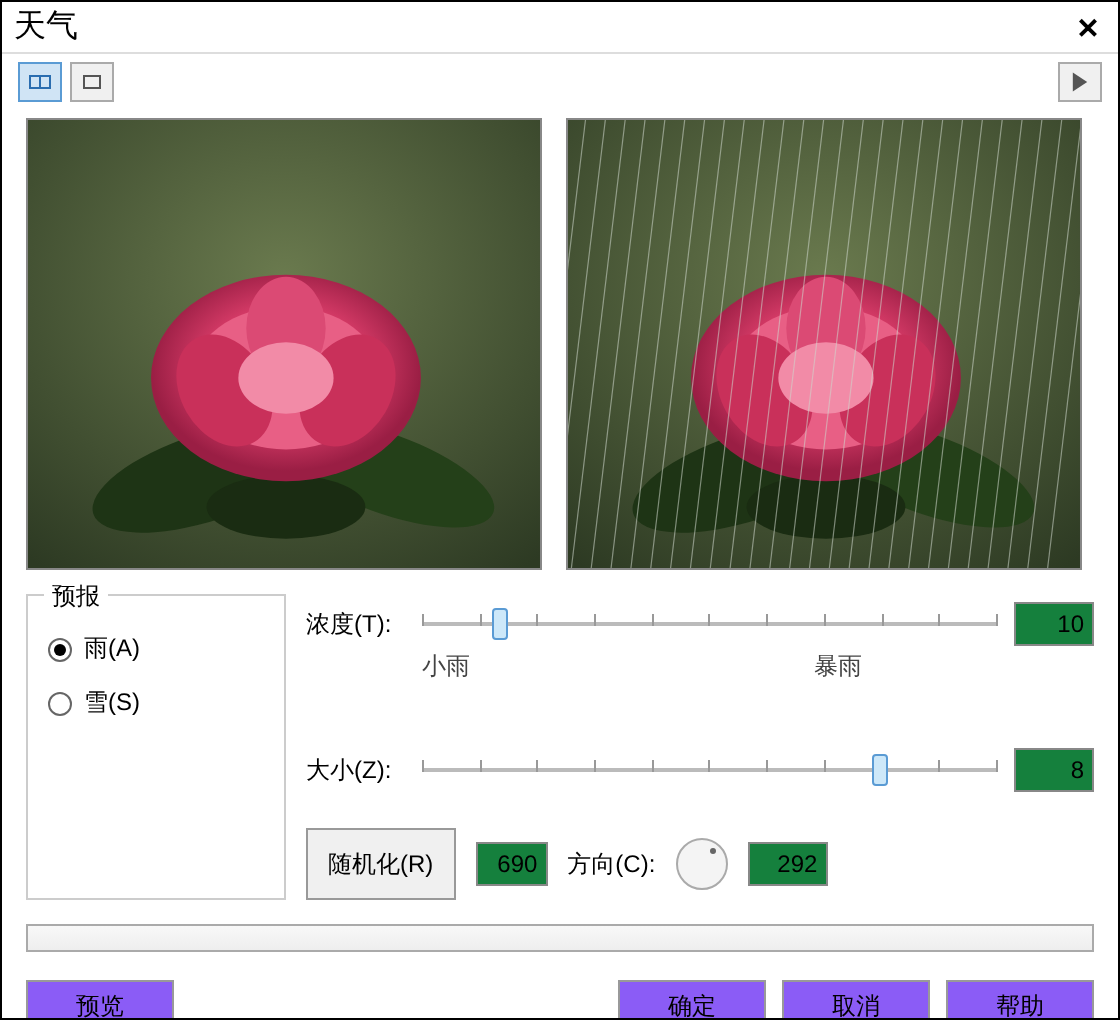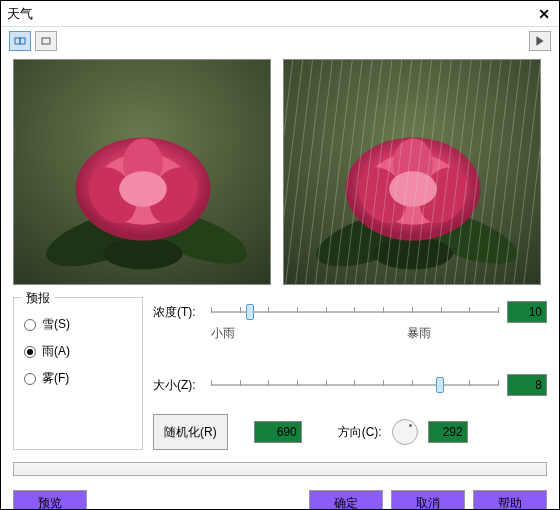--- a/index.html
+++ b/index.html
@@ -1,18 +1,18 @@
 <!DOCTYPE html>
 <html><head>
 <meta charset="utf-8">
 <style>
 *{box-sizing:border-box;font-family:"Microsoft YaHei","Segoe UI",sans-serif;font-size:12px}
 body{margin:0;background:#fff;width:560px;height:510px;border:1px solid #000;position:relative;overflow:hidden}
 .titlebar{height:26px;display:flex;align-items:center;padding:0 6px;border-bottom:1px solid #ddd}
-.title{flex:1;font-size:13px}
+.title{flex:1;font-size:16px}
 .close{width:18px;height:18px;display:flex;align-items:center;justify-content:center;font-size:14px;font-weight:bold;cursor:pointer}
 .toolbar{height:28px;display:flex;align-items:center;padding:0 8px;gap:4px}
 .tbtn{width:22px;height:20px;border:1px solid #aaa;display:flex;align-items:center;justify-content:center;background:#f0f0f0;cursor:pointer}
 .tbtn.active{background:#d0e4f5;border-color:#5a9bd4}
 .tbtn svg{width:12px;height:12px}
 .trigger{margin-left:auto}
 .previews{display:flex;gap:12px;padding:4px 12px}
 .pvbox{width:258px;height:226px;border:1px solid #888;background:#333;position:relative;overflow:hidden}
 .flower{position:absolute;inset:0}
 .controls{display:flex;padding:8px 12px 4px;gap:10px}
@@ -139,30 +139,26 @@
         <line x1="260" y1="-10" x2="230" y2="240"></line>
       </g>
     </svg>
   </div>
 </div>
 
 <div class="controls">
   <div class="fieldset">
     <span class="legend">预报</span>
     <div class="radio-row">
+      <span class="radio checked"></span>
+      <span>雨(A)</span>
+    </div>
+    <div class="radio-row">
       <span class="radio"></span>
       <span>雪(S)</span>
-    </div>
-    <div class="radio-row">
-      <span class="radio checked"></span>
-      <span>雨(A)</span>
-    </div>
-    <div class="radio-row">
-      <span class="radio"></span>
-      <span>雾(F)</span>
     </div>
   </div>
 
   <div class="slidercol">
     <div>
       <div class="srow">
         <span class="slabel">浓度(T):</span>
         <div class="slider">
           <div class="track"></div>
           <div class="ticks">
@@ -207,22 +203,22 @@
           </div>
         <div class="thumb" style="left:78%"></div>
       </div>
       <input class="numbox" value="8" style="">
     </div>
 
     <div class="btnrow">
       <div class="btn">
           <span>随机化(R)</span>
         </div>
-      <input class="numbox" style="width: 48px; margin-left: 16px;" value="690">
-      <span style="margin-left:26px">方向(C):</span>
+      <input class="numbox" style="width: 36px;" value="690">
+      <span style="">方向(C):</span>
       <div class="dial"></div>
       <input class="numbox" value="292" style="">
     </div>
   </div>
 </div>
 
 <div class="progress"></div>
 
 <div class="footer">
   <div class="fbtn">预览</div>

